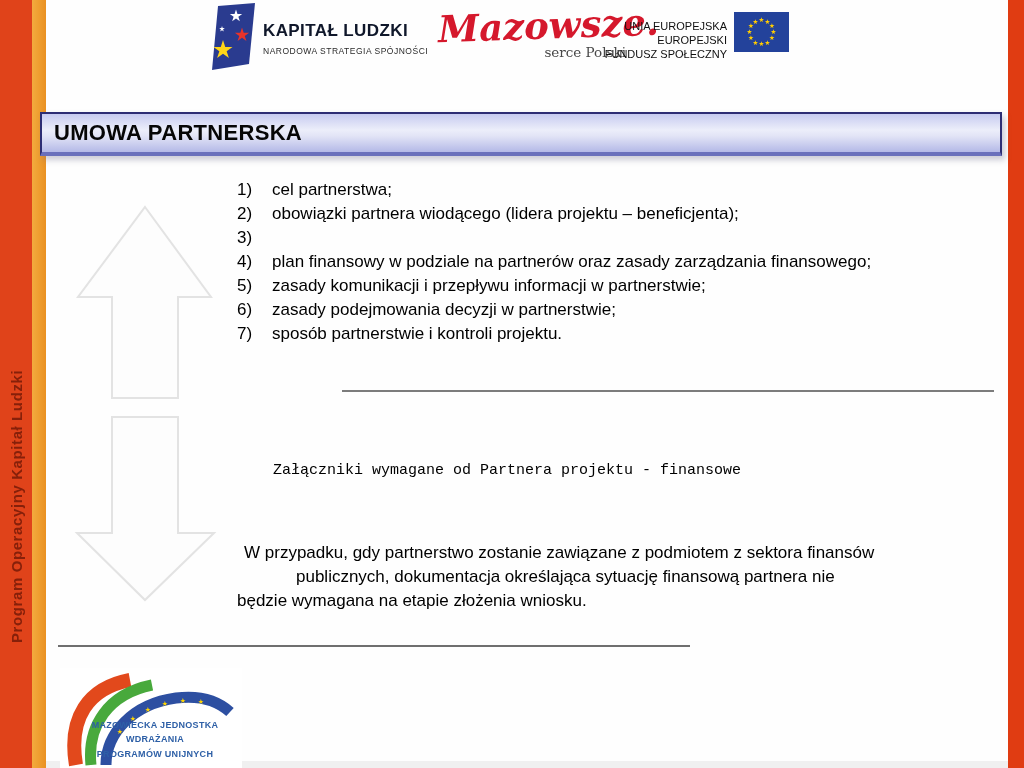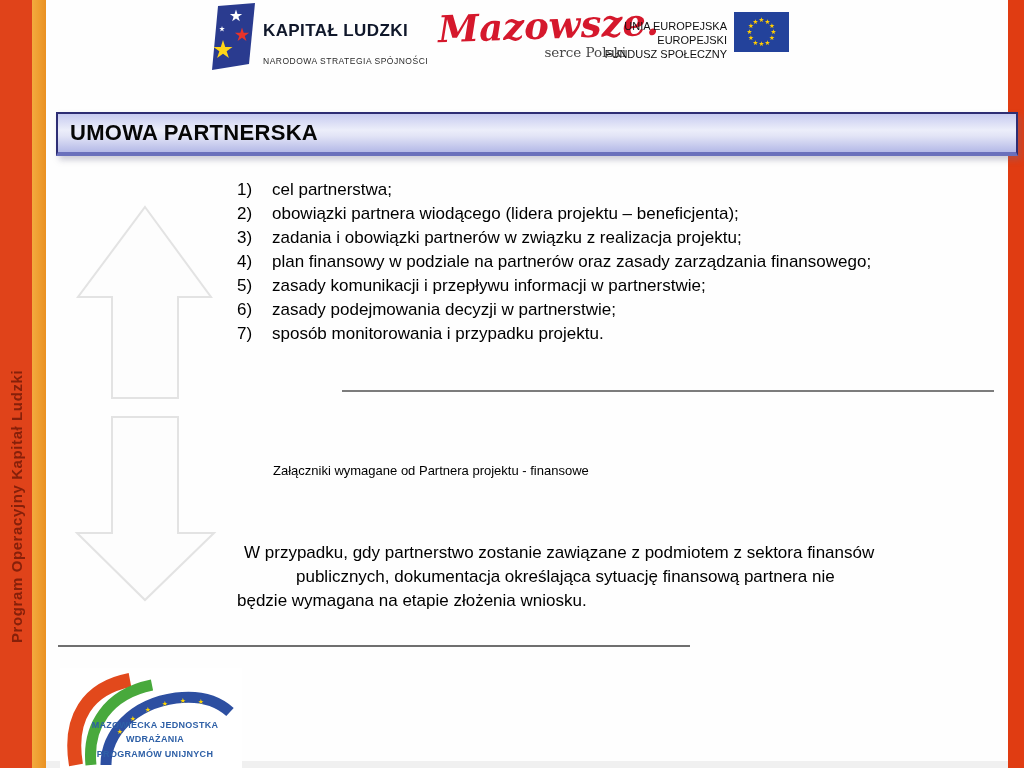--- a/index.html
+++ b/index.html
@@ -15,48 +15,48 @@
 
   .vtext{position:absolute;left:1px;top:372px;width:30px;height:268px;
          display:flex;align-items:center;justify-content:center;
          writing-mode:vertical-rl;transform:rotate(180deg);
          font-size:15px;font-weight:bold;color:#86200a;letter-spacing:.6px;white-space:nowrap;}
 
   
   .kl-logo{position:absolute;left:211px;top:2px;}
   .kl-text{position:absolute;left:263px;top:21px;}
   .kl-title{font-size:17px;font-weight:bold;letter-spacing:.4px;color:#0f172a;}
-  .kl-sub{font-size:8.5px;letter-spacing:.5px;color:#2a2a2a;margin-top:15px;}
+  .kl-sub{font-size:8.5px;letter-spacing:.5px;color:#2a2a2a;margin-top:5px;}
   .mazowsze{position:absolute;left:438px;top:4px;width:192px;}
   .mz-title{font-family:"DejaVu Serif",serif;font-style:italic;font-weight:bold;
             font-size:37px;color:#d5182c;line-height:44px;transform:rotate(-2deg);}
   .mz-sub{text-align:right;font-size:13.5px;color:#474747;margin-top:-4px;padding-right:4px;
           font-family:"DejaVu Serif",serif;}
   .eu-text{position:absolute;left:580px;top:20px;width:147px;text-align:right;line-height:1.25;color:#101010;}
   .eu-l1{font-size:11px;font-weight:normal;}
   .eu-l23{font-size:11px;}
   .eu-flag{position:absolute;left:734px;top:12px;}
 
   
-  .title-bar{position:absolute;left:56px;top:112px;width:962px;height:44px;box-sizing:border-box;
+  .title-bar{position:absolute;left:40px;top:112px;width:962px;height:44px;box-sizing:border-box;
     border:2px solid #2e2e74;border-bottom:4px solid #6a70bc;
     background:linear-gradient(180deg,#c7cbf0 0%,#eceefa 42%,#e2e4f6 58%,#b4b9e7 100%);
     box-shadow:3px 4px 6px rgba(110,110,140,.35);
     display:flex;align-items:center;padding-left:12px;z-index:3;}
   .title-text{font-size:22px;font-weight:bold;color:#060606;letter-spacing:.3px;}
 
   
   .arrows{position:absolute;left:60px;top:195px;z-index:1;}
 
   
   .list{position:absolute;left:237px;top:178px;z-index:2;}
   .list-row{display:flex;font-size:17px;line-height:24px;}
   .list-num{width:35px;flex:none;}
   .sep1{position:absolute;left:342px;top:390px;width:652px;height:2px;background:#7c7c7c;z-index:2;}
-  .subheading{position:absolute;left:273px;top:459px;font-size:13px;line-height:24px;z-index:2;}
+  .subheading{position:absolute;left:273px;top:459px;font-size:15px;line-height:24px;z-index:2;font-family:Liberation Mono, monospace;}
   .paragraph{position:absolute;left:237px;top:541px;width:748px;font-size:17px;line-height:24px;z-index:2;}
   .p-l1{padding-left:7px;}
   .p-l2{padding-left:59px;}
   .p-l3{padding-left:0;}
   .sep2{position:absolute;left:58px;top:645px;width:632px;height:2px;background:#6f6f6f;z-index:2;}
 
   
   .mjwpu{position:absolute;left:60px;top:668px;width:182px;height:100px;background:#ffffff;z-index:2;}
   .mjwpu-text{position:absolute;left:18px;top:50px;width:154px;text-align:center;
               color:#2d5fa6;font-size:9px;font-weight:bold;letter-spacing:.3px;line-height:1.6;}
@@ -135,37 +135,36 @@
     <div class="list-row">
       <span class="list-num">1)</span>
       <span>cel partnerstwa;</span>
     </div>
     <div class="list-row">
       <span class="list-num">2)</span>
       <span>obowiązki partnera wiodącego (lidera projektu – beneficjenta);</span>
     </div>
     <div class="list-row">
       <span class="list-num">3)</span>
-      <span>zadania i obowiązki partnerów w związku z realizacja projektu;</span>
     </div>
     <div class="list-row">
       <span class="list-num">4)</span>
       <span>plan finansowy w podziale na partnerów oraz zasady zarządzania finansowego;</span>
     </div>
     <div class="list-row">
       <span class="list-num">5)</span>
       <span>zasady komunikacji i przepływu informacji w partnerstwie;</span>
     </div>
     <div class="list-row">
       <span class="list-num">6)</span>
       <span>zasady podejmowania decyzji w partnerstwie;</span>
     </div>
     <div class="list-row">
       <span class="list-num">7)</span>
-      <span>sposób monitorowania i przypadku projektu.</span>
+      <span>sposób partnerstwie i kontroli projektu.</span>
     </div>
   </div>
 
   <div class="sep1"></div>
 
   <div class="subheading">Załączniki wymagane od Partnera projektu - finansowe</div>
 
   <div class="paragraph">
     <div class="p-l1">W przypadku, gdy partnerstwo zostanie zawiązane z podmiotem z sektora finansów</div>
     <div class="p-l2">publicznych, dokumentacja określająca sytuację finansową partnera nie</div>

